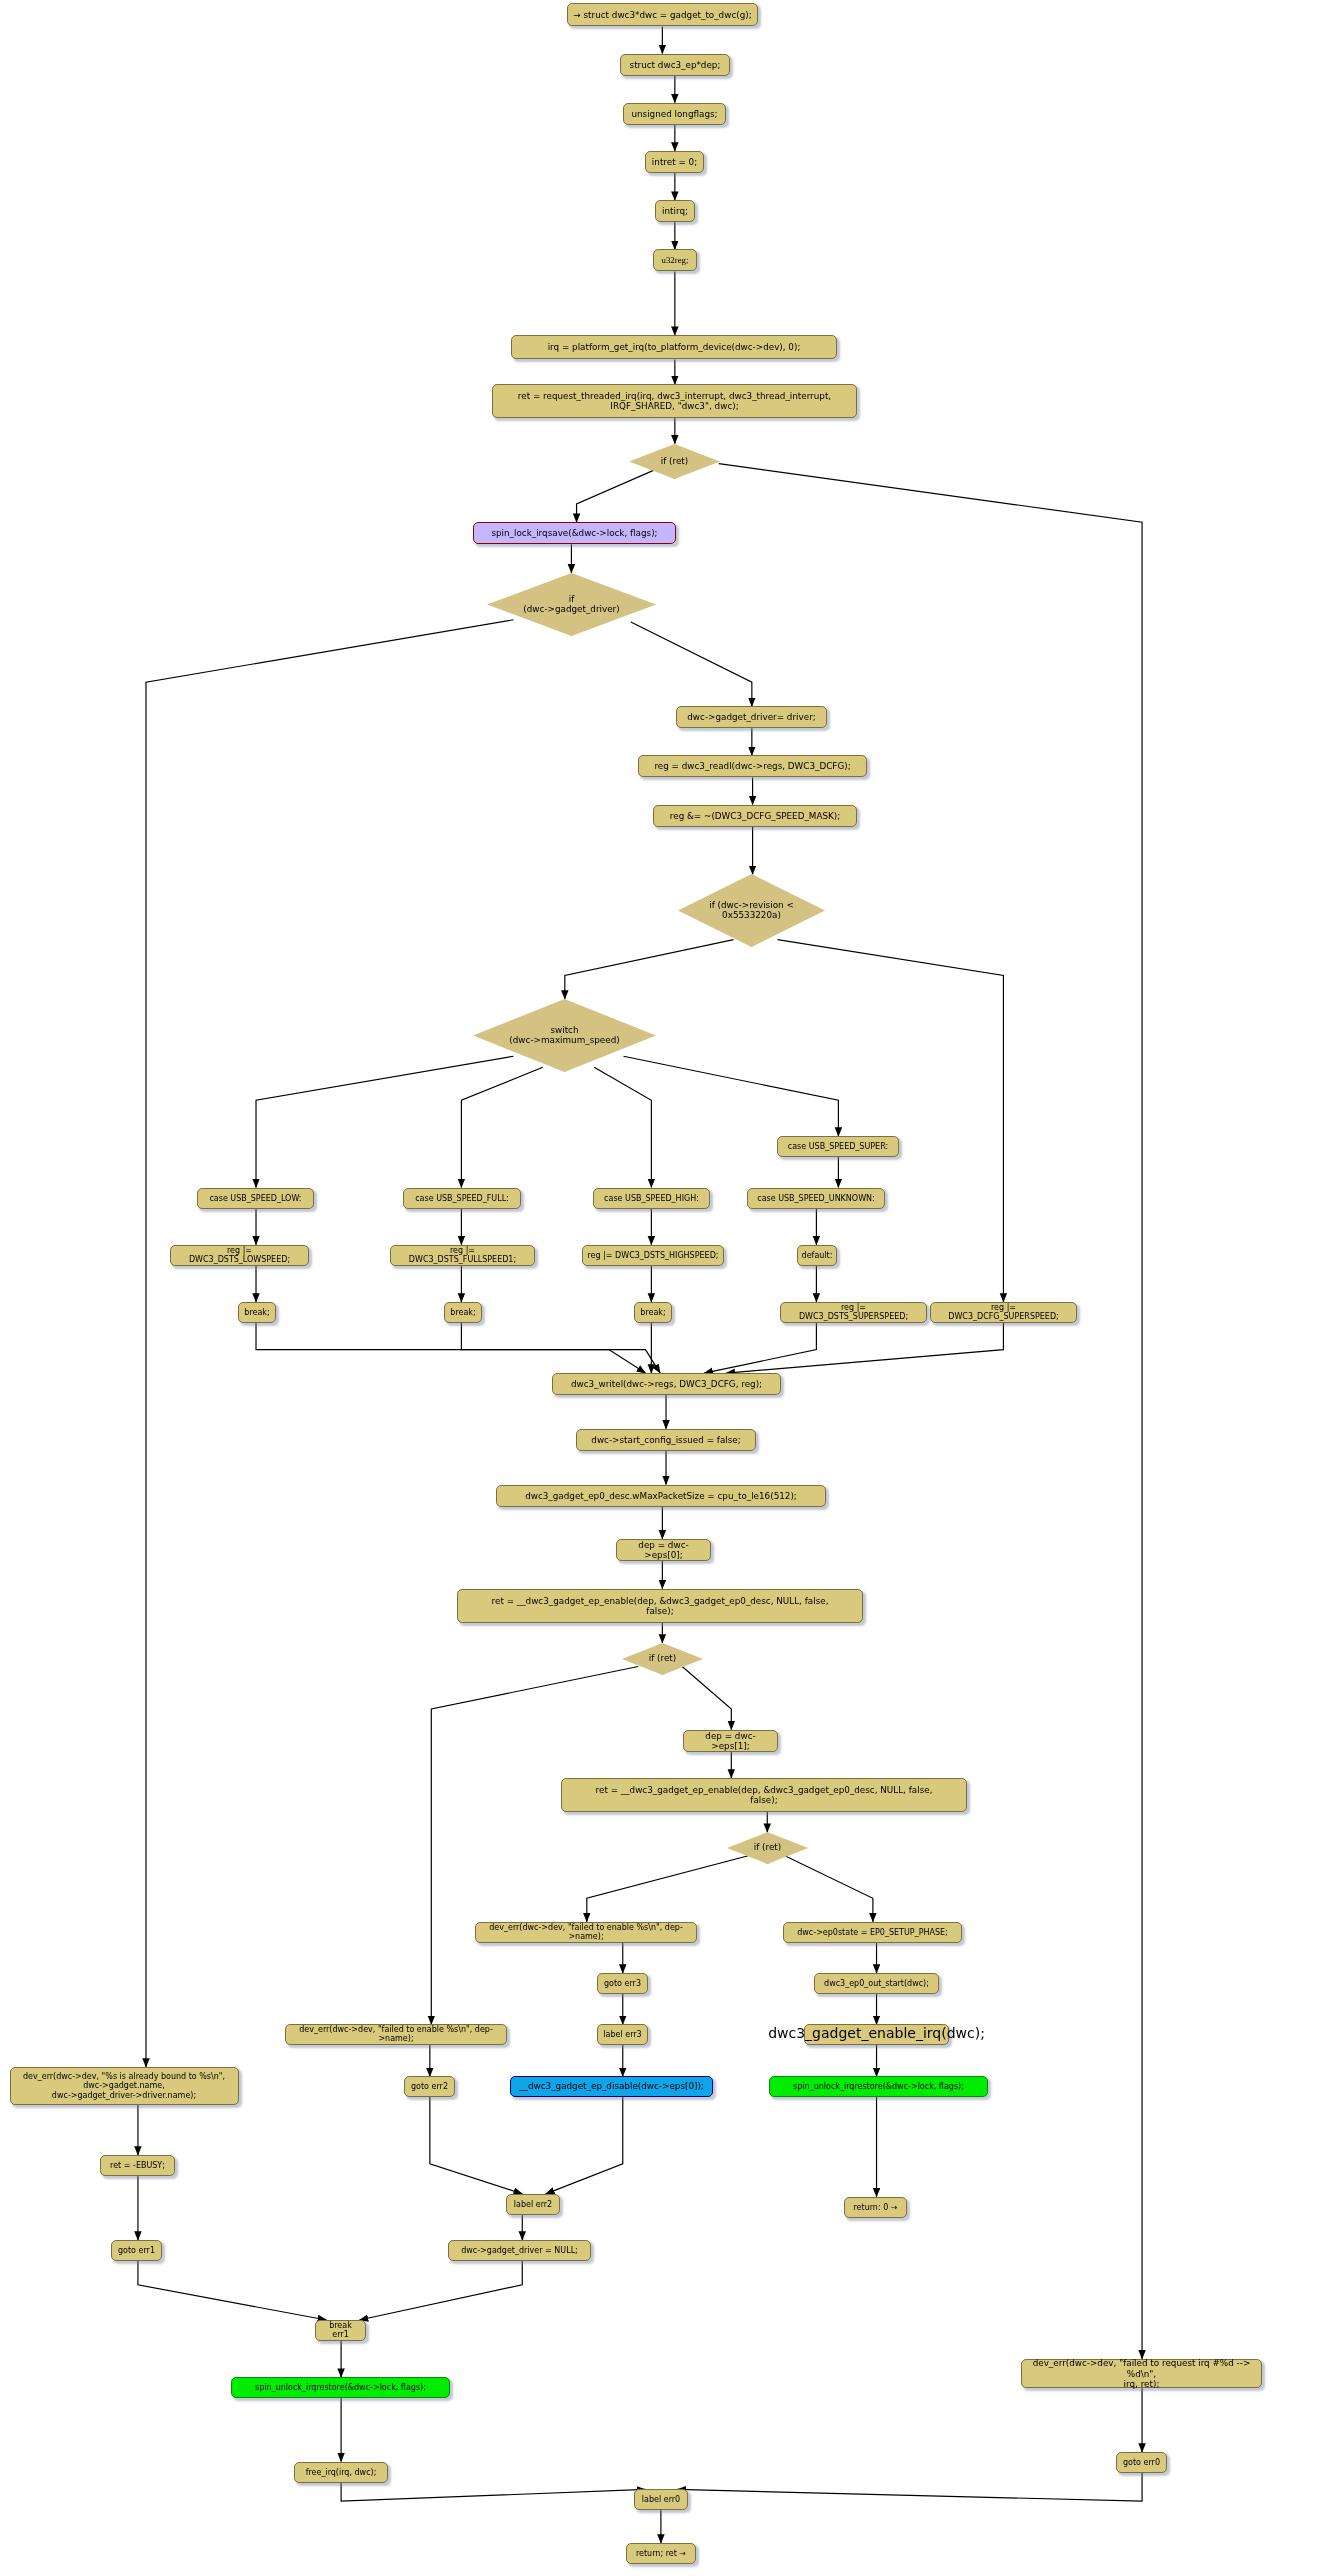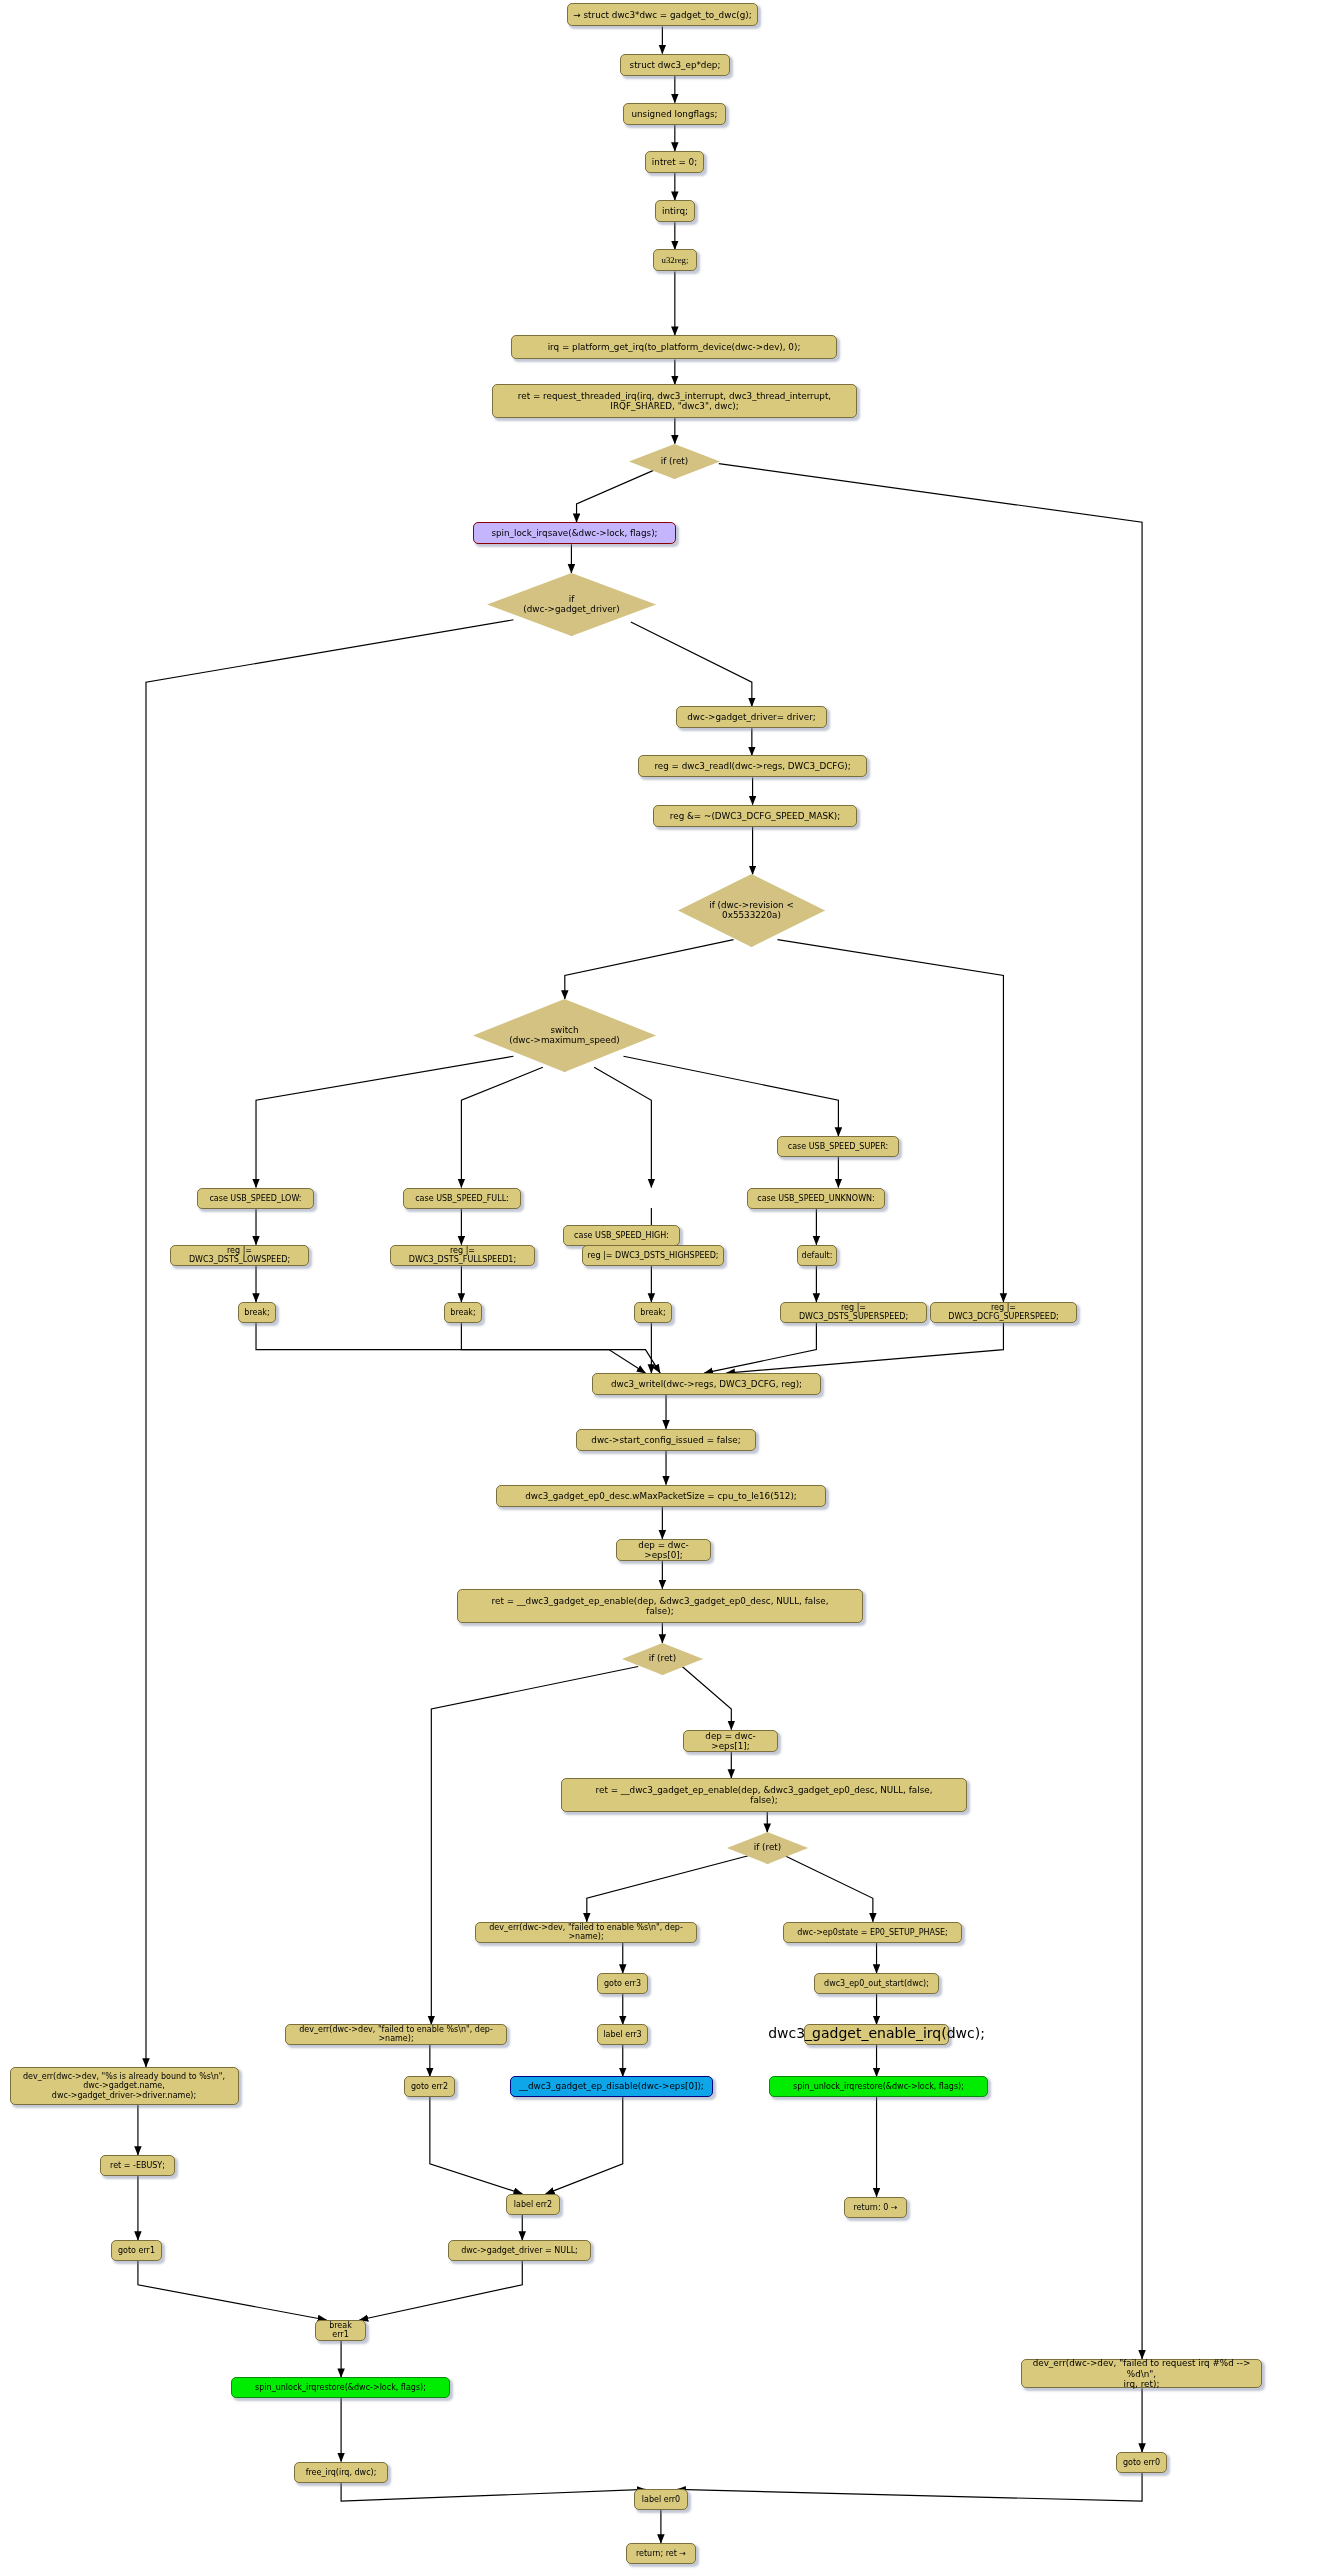--- a/index.html
+++ b/index.html
@@ -180,32 +180,32 @@
       <div class="node stmt" style="left: 676px; top: 706px; width: 151px; height: 22px; font-size: 8.8px;"><span>dwc-&gt;gadget_driver= driver;</span></div>
       <div class="node stmt" style="left: 638px; top: 755px; width: 229px; height: 22px; font-size: 8.8px;"><span>reg = dwc3_readl(dwc-&gt;regs, DWC3_DCFG);</span></div>
       <div class="node stmt" style="left: 653px; top: 805px; width: 204px; height: 22px; font-size: 8.8px;"><span>reg &amp;= ~(DWC3_DCFG_SPEED_MASK);</span></div>
       <div class="node cond" style="left: 678px; top: 874px; width: 147px; height: 73px; font-size: 8.8px;"><div class="diamond"></div><span class="ctext">if (dwc-&gt;revision &lt;
 0x5533220a)</span></div>
       <div class="node cond" style="left: 473px; top: 999px; width: 183px; height: 73px; font-size: 8.8px;"><div class="diamond"></div><span class="ctext">switch
 (dwc-&gt;maximum_speed)</span></div>
       <div class="node stmt" style="left: 777px; top: 1136px; width: 122px; height: 20.5px; font-size: 8px;"><span>case USB_SPEED_SUPER:</span></div>
       <div class="node stmt" style="left: 197px; top: 1188px; width: 117px; height: 20.5px; font-size: 8px;"><span>case USB_SPEED_LOW:</span></div>
       <div class="node stmt" style="left: 403px; top: 1188px; width: 118px; height: 20.5px; font-size: 8px;"><span>case USB_SPEED_FULL:</span></div>
-      <div class="node stmt" style="left: 563px; top: 1188px; width: 117px; height: 20.5px; font-size: 8px; margin-top: 37px;"><span>case USB_SPEED_HIGH:</span></div>
+      <div class="node stmt" style="left: 593px; top: 1188px; width: 117px; height: 20.5px; font-size: 8px;"><span>case USB_SPEED_HIGH:</span></div>
       <div class="node stmt" style="left: 747px; top: 1188px; width: 138px; height: 20.5px; font-size: 8px;"><span>case USB_SPEED_UNKNOWN:</span></div>
       <div class="node stmt" style="left: 170px; top: 1245px; width: 139px; height: 20.5px; font-size: 8px;"><span>reg |= DWC3_DSTS_LOWSPEED;</span></div>
       <div class="node stmt" style="left: 390px; top: 1245px; width: 145px; height: 20.5px; font-size: 8px;"><span>reg |= DWC3_DSTS_FULLSPEED1;</span></div>
       <div class="node stmt" style="left: 582px; top: 1245px; width: 142px; height: 20.5px; font-size: 8px;"><span>reg |= DWC3_DSTS_HIGHSPEED;</span></div>
       <div class="node stmt" style="left: 797px; top: 1245px; width: 40px; height: 20.5px; font-size: 8px;"><span>default:</span></div>
       <div class="node stmt" style="left: 238px; top: 1302px; width: 38px; height: 20.5px; font-size: 8px;"><span>break;</span></div>
       <div class="node stmt" style="left: 444px; top: 1302px; width: 38px; height: 20.5px; font-size: 8px;"><span>break;</span></div>
       <div class="node stmt" style="left: 634px; top: 1302px; width: 38px; height: 20.5px; font-size: 8px;"><span>break;</span></div>
       <div class="node stmt" style="left: 780px; top: 1302px; width: 147px; height: 20.5px; font-size: 8px;"><span>reg |= DWC3_DSTS_SUPERSPEED;</span></div>
       <div class="node stmt" style="left: 930px; top: 1302px; width: 147px; height: 20.5px; font-size: 8px;"><span>reg |= DWC3_DCFG_SUPERSPEED;</span></div>
-      <div class="node stmt" style="left: 552px; top: 1373px; width: 229px; height: 22px; font-size: 8.8px; margin-left: 40px;"><span>dwc3_writel(dwc-&gt;regs, DWC3_DCFG, reg);</span></div>
+      <div class="node stmt" style="left: 552px; top: 1373px; width: 229px; height: 22px; font-size: 8.8px;"><span>dwc3_writel(dwc-&gt;regs, DWC3_DCFG, reg);</span></div>
       <div class="node stmt" style="left: 576px; top: 1429px; width: 180px; height: 22px; font-size: 8.8px;"><span>dwc-&gt;start_config_issued = false;</span></div>
       <div class="node stmt" style="left: 496px; top: 1485px; width: 330px; height: 22px; font-size: 8.8px;"><span>dwc3_gadget_ep0_desc.wMaxPacketSize = cpu_to_le16(512);</span></div>
       <div class="node stmt" style="left: 616px; top: 1539px; width: 95px; height: 22px; font-size: 8.8px;"><span>dep = dwc-&gt;eps[0];</span></div>
       <div class="node stmt" style="left: 457px; top: 1589px; width: 406px; height: 34px; font-size: 8.8px;"><span>ret = __dwc3_gadget_ep_enable(dep, &amp;dwc3_gadget_ep0_desc, NULL, false,
 false);</span></div>
       <div class="node cond" style="left: 622px; top: 1643px; width: 81px; height: 32px; font-size: 8.8px;"><div class="diamond"></div><span class="ctext">if (ret)</span></div>
       <div class="node stmt" style="left: 683px; top: 1730px; width: 95px; height: 22px; font-size: 8.8px;"><span>dep = dwc-&gt;eps[1];</span></div>
       <div class="node stmt" style="left: 561px; top: 1778px; width: 406px; height: 34px; font-size: 8.8px;"><span>ret = __dwc3_gadget_ep_enable(dep, &amp;dwc3_gadget_ep0_desc, NULL, false,
 false);</span></div>
       <div class="node cond" style="left: 727px; top: 1832px; width: 81px; height: 32px; font-size: 8.8px;"><div class="diamond"></div><span class="ctext">if (ret)</span></div>

